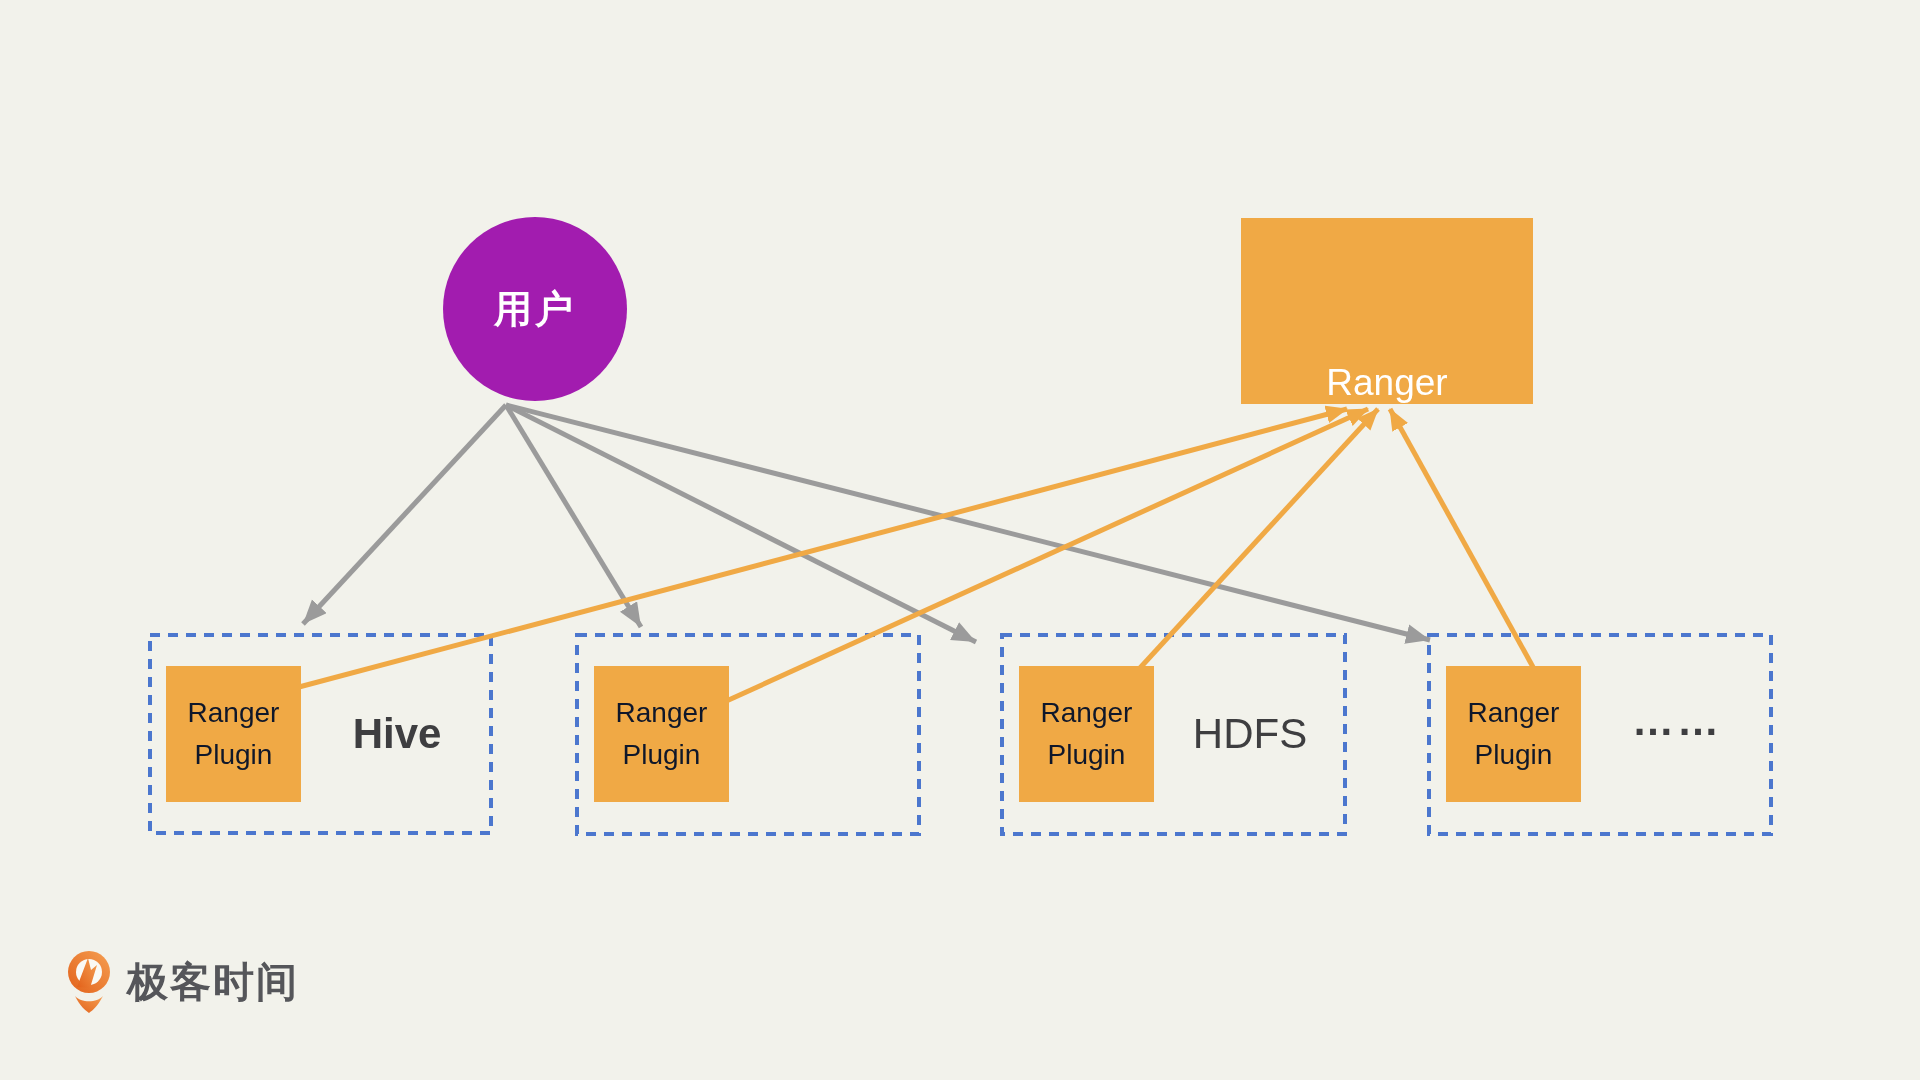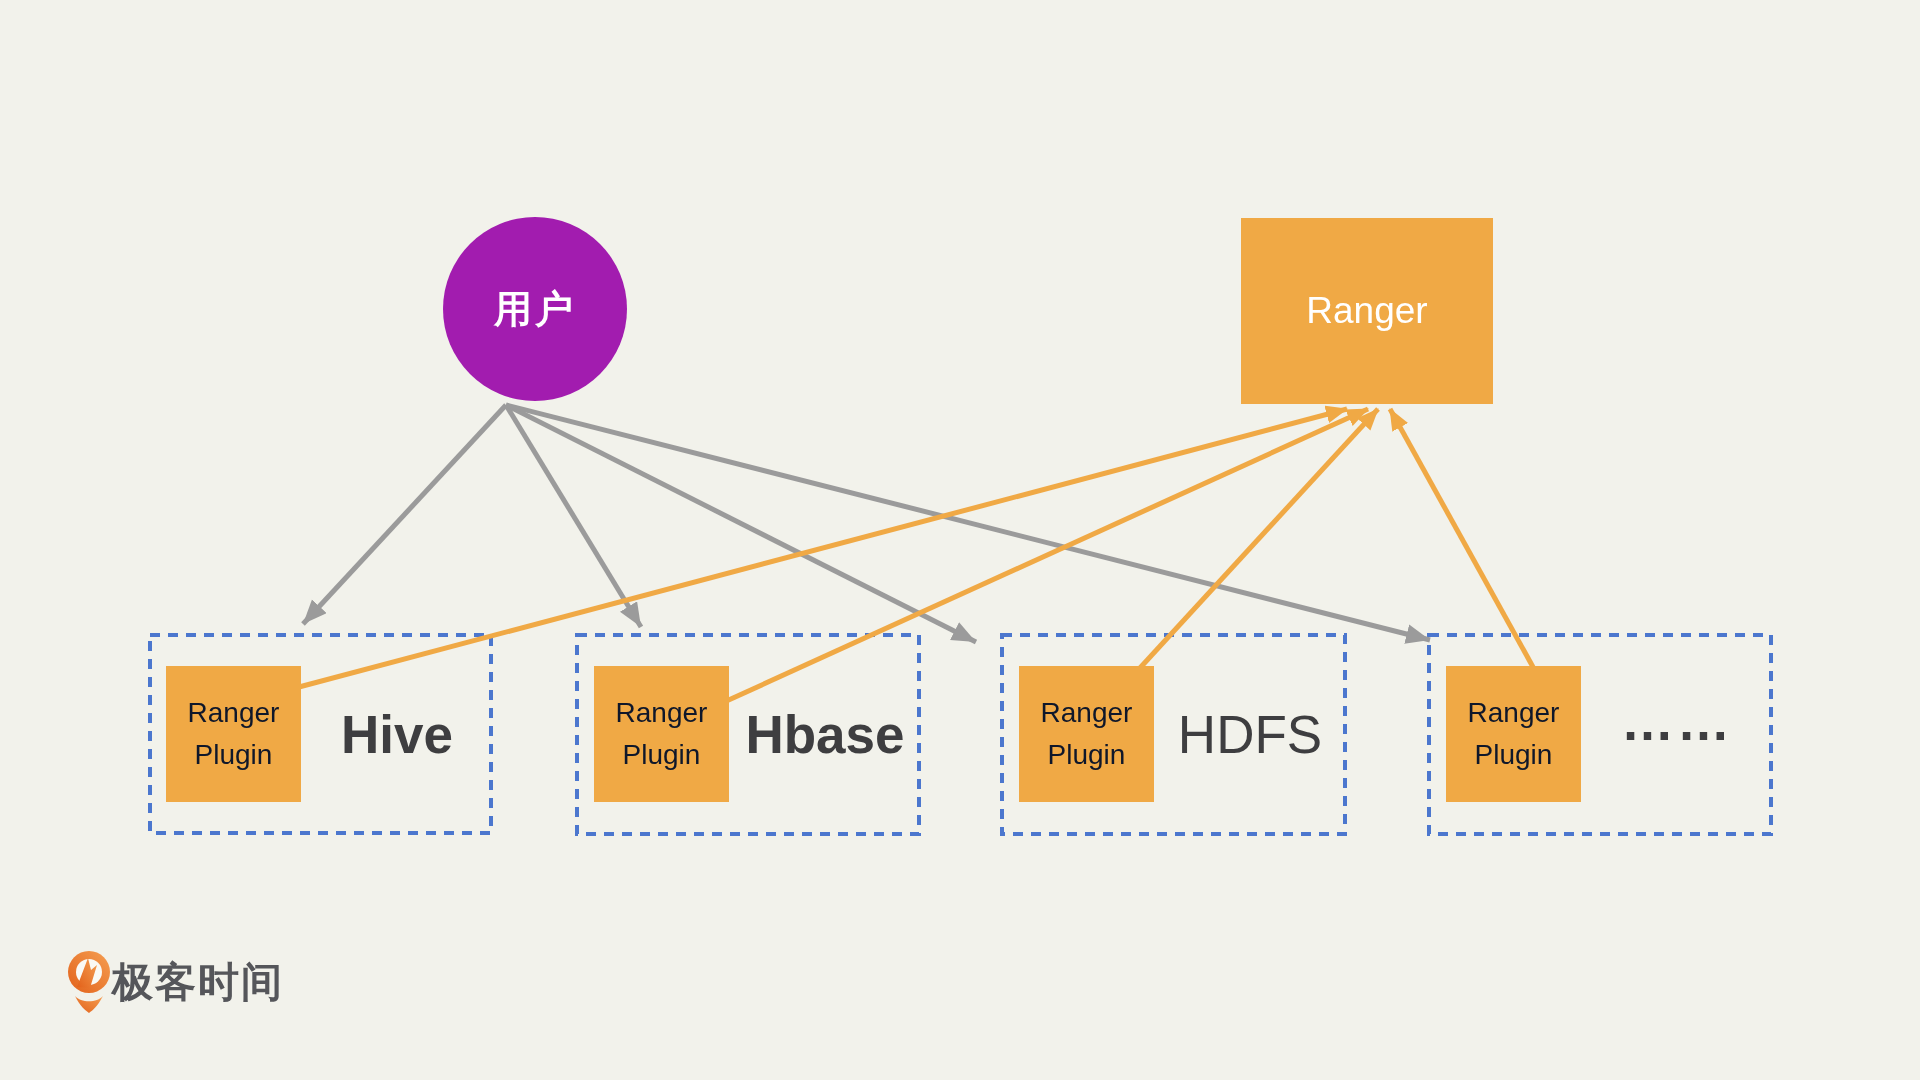--- a/index.html
+++ b/index.html
@@ -31,24 +31,25 @@
     left: 443px; top: 217px;
     width: 184px; height: 184px;
     border-radius: 50%;
     background: #a21caf;
     font-size: 38px;
     font-weight: 600;
     letter-spacing: 3px;
   }
   .ranger-node {
     left: 1241px; top: 218px;
-    width: 252px; height: 186px;
+    width: 292px; height: 186px;
     background: #F0A945;
     font-size: 37px;
     font-weight: 500;
+    align-items: flex-end;
   }
   .service-box {
     position: absolute;
     top: 633px;
     width: 345px; height: 202px;
     display: flex;
     align-items: center;
     padding-left: 18px;
     box-sizing: border-box;
   }
@@ -67,33 +68,34 @@
     text-align: center;
     font-size: 28px;
     font-weight: 500;
     line-height: 1.5;
   }
   .plugin-box span { display: block; width: 110px; }
   .service-name {
     flex: 1;
     text-align: center;
     color: #3E3E40;
-    font-size: 53px;
+    font-size: 42px;
     font-weight: 700;
   }
   .service-name.medium { font-weight: 500; }
   .service-name.dots-label {
     transform: translateY(-13px);
     letter-spacing: 3px;
   }
   .logo {
     position: absolute;
     left: 68px; top: 950px;
     display: flex;
     align-items: center;
+    gap: 15px;
   }
   .logo-icon { width: 44px; height: 64px; }
   .logo-text {
     color: #55565A;
     font-size: 41px;
     font-weight: 600;
     letter-spacing: 2px;
     line-height: 64px;
   }
 </style>
@@ -140,21 +142,20 @@
     <div class="plugin-box">
       <span>Ranger Plugin</span>
     </div>
     <div class="service-name">Hive</div>
   </div>
 
   <div class="service-box b2">
     <div class="plugin-box">
       <span>Ranger Plugin</span>
     </div>
-    <div class="service-name">Hbase</div>
   </div>
 
   <div class="service-box b3">
     <div class="plugin-box">
       <span>Ranger Plugin</span>
     </div>
     <div class="service-name medium">HDFS</div>
   </div>
 
   <div class="service-box b4">

